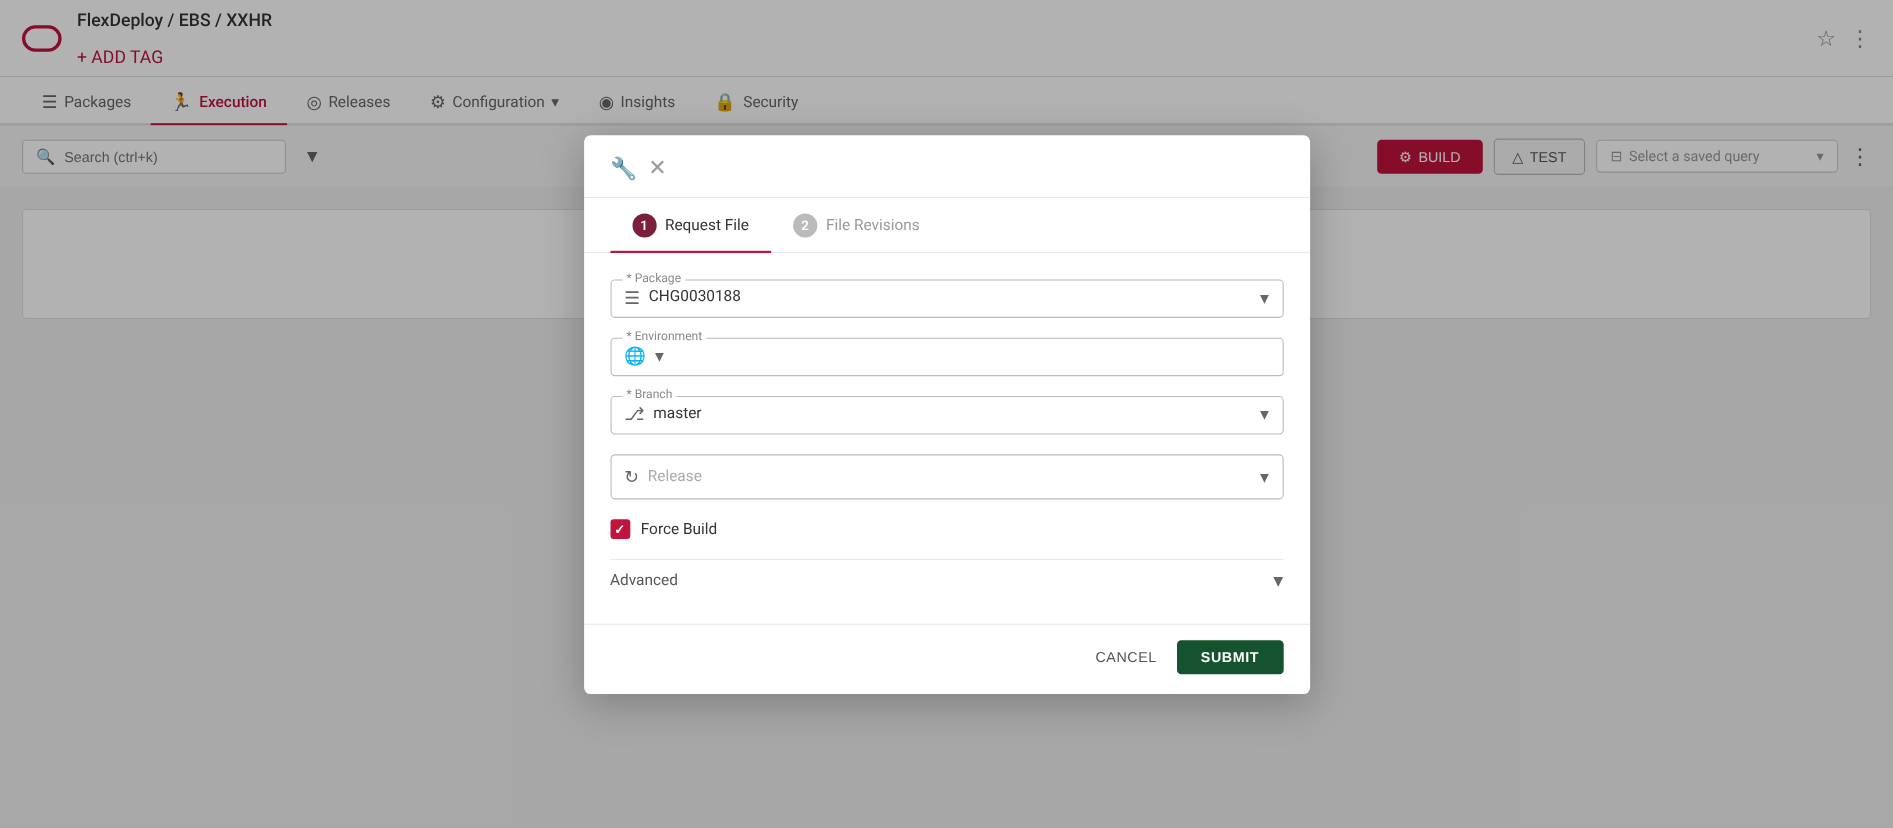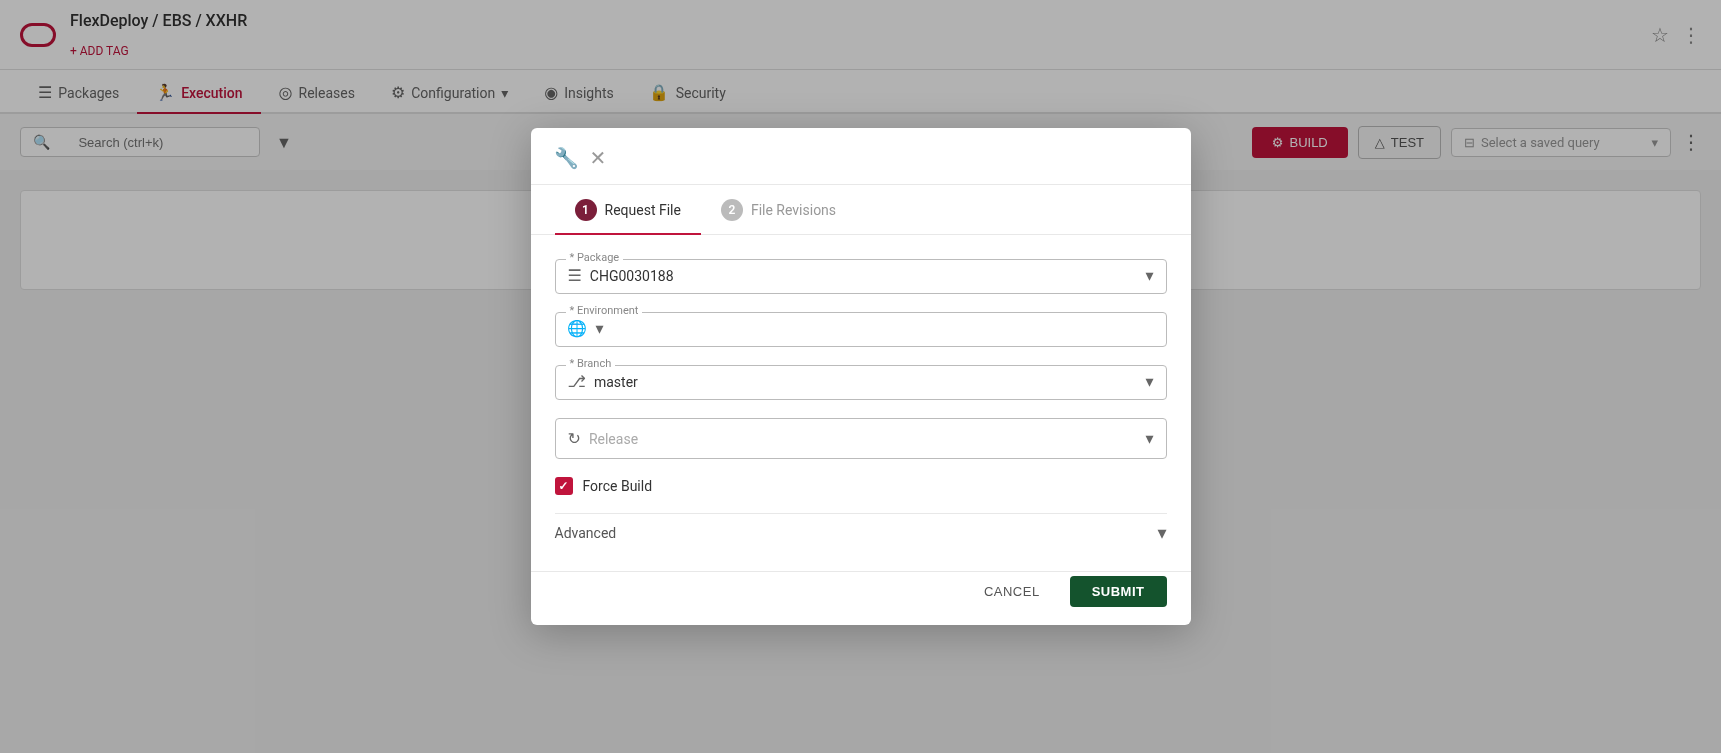--- a/index.html
+++ b/index.html
@@ -37,21 +37,21 @@
       align-items: center;
       flex-direction: column;
       align-items: flex-start;
     }
     .breadcrumb-title {
       font-size: 16px;
       font-weight: 500;
       color: #333;
     }
     .breadcrumb-sub {
-      font-size: 12px;
+      font-size: 16px;
       color: #c0143c;
       cursor: pointer;
       margin-top: 14px;
     }
     .top-bar-right {
       margin-left: auto;
       display: flex;
       align-items: center;
       gap: 12px;
     }
@@ -115,21 +115,20 @@
       width: 240px;
       gap: 8px;
     }
     .search-box input {
       border: none;
       outline: none;
       font-size: 13px;
       color: #555;
       width: 100%;
       background: transparent;
-      margin-left: 20px;
     }
     .filter-icon {
       color: #666;
       font-size: 16px;
       cursor: pointer;
       margin-left: 6px;
     }
     .toolbar-right {
       margin-left: auto;
       display: flex;
@@ -366,22 +365,21 @@
     }
     .advanced-icon {
       color: #666;
       font-size: 18px;
     }
 
     
     .modal-footer {
       display: flex;
       justify-content: flex-end;
-      padding: 4px 24px 18px;
-      gap: 12px;
+      padding: 14px 24px 18px;
       border-top: 1px solid #e8e8e8;
     }
     .btn-cancel {
       background: transparent;
       color: #555;
       border: none;
       padding: 8px 18px;
       font-size: 13px;
       font-weight: 500;
       cursor: pointer;

